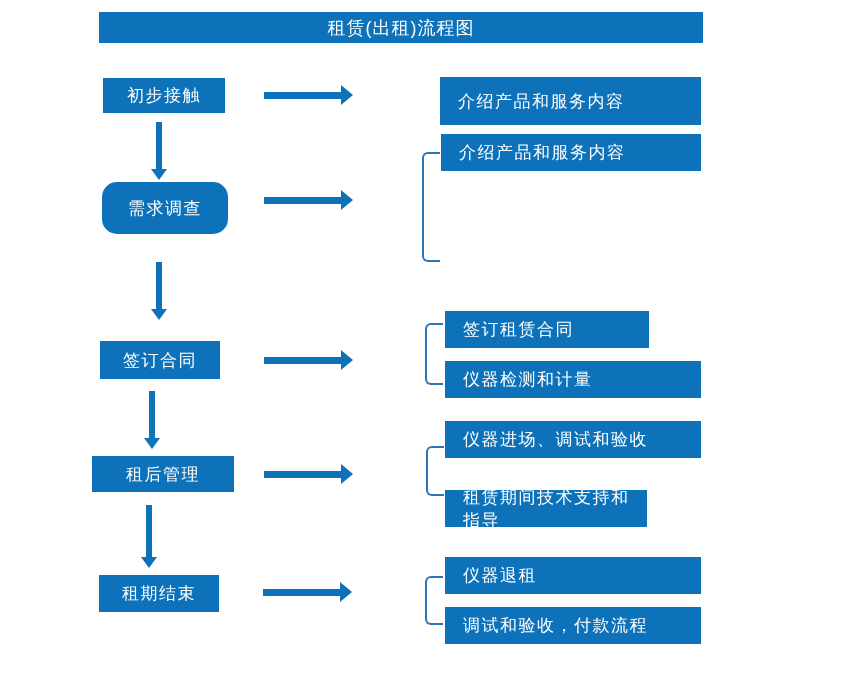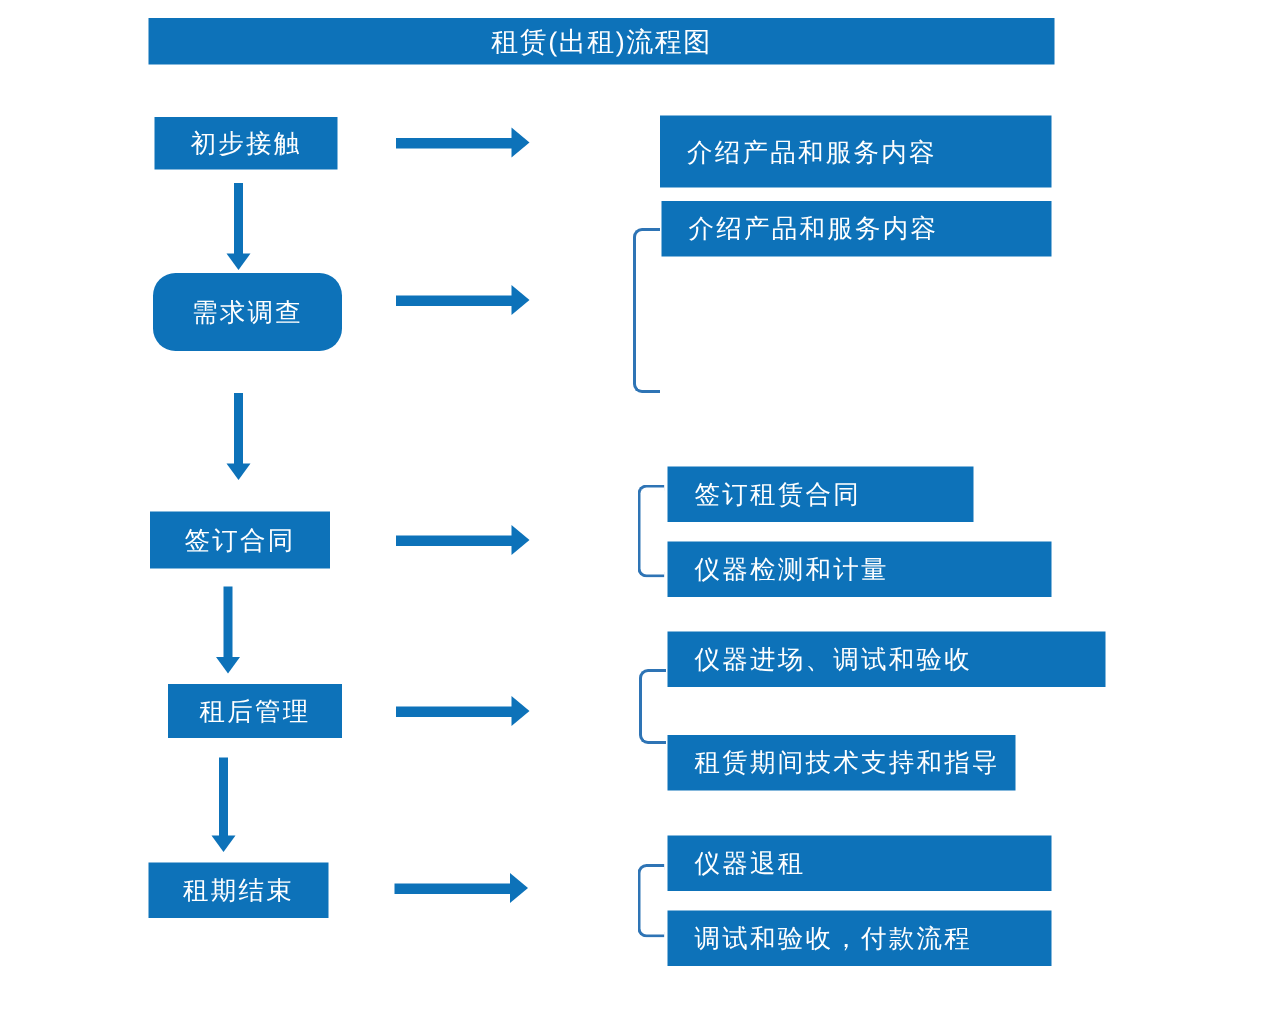--- a/index.html
+++ b/index.html
@@ -40,32 +40,32 @@
 </head>
 <body>
 
 <div class="canvas">
 
   <div class="box title-bar" style="left:99px;top:12px;width:604px;height:31px;">租赁(出租)流程图</div>
 
   <div class="box stage" style="left:103px;top:78px;width:122px;height:35px;">初步接触</div>
   <div class="box stage" style="left:102px;top:182px;width:126px;height:52px;border-radius:15px;">需求调查</div>
   <div class="box stage" style="left:100px;top:341px;width:120px;height:38px;">签订合同</div>
-  <div class="box stage" style="left:112px;top:456px;width:116px;height:36px;">租后管理</div>
+  <div class="box stage" style="left:92px;top:456px;width:142px;height:36px;">租后管理</div>
   <div class="box stage" style="left:99px;top:575px;width:120px;height:37px;">租期结束</div>
 
   <div class="box detail" style="left:440px;top:77px;width:261px;height:48px;">介绍产品和服务内容</div>
 
   <div class="box detail" style="left:441px;top:134px;width:260px;height:37px;">介绍产品和服务内容</div>
 
   <div class="box detail" style="left:445px;top:311px;width:204px;height:37px;">签订租赁合同</div>
   <div class="box detail" style="left:445px;top:361px;width:256px;height:37px;">仪器检测和计量</div>
 
-  <div class="box detail" style="left:445px;top:421px;width:292px;height:37px;">仪器进场、调试和验收</div>
-  <div class="box detail" style="left:445px;top:490px;width:232px;height:37px;">租赁期间技术支持和指导</div>
+  <div class="box detail" style="left:445px;top:421px;width:256px;height:37px;">仪器进场、调试和验收</div>
+  <div class="box detail" style="left:445px;top:490px;width:202px;height:37px;">租赁期间技术支持和指导</div>
 
   <div class="box detail" style="left:445px;top:557px;width:256px;height:37px;">仪器退租</div>
   <div class="box detail" style="left:445px;top:607px;width:256px;height:37px;">调试和验收，付款流程</div>
 
   <div class="harrow" style="left:264px;top:84px;">
       <i class="hshaft"></i>
       <i class="hhead"></i>
     </div>
   <div class="harrow" style="left:264px;top:189px;">
       <i class="hshaft"></i>

